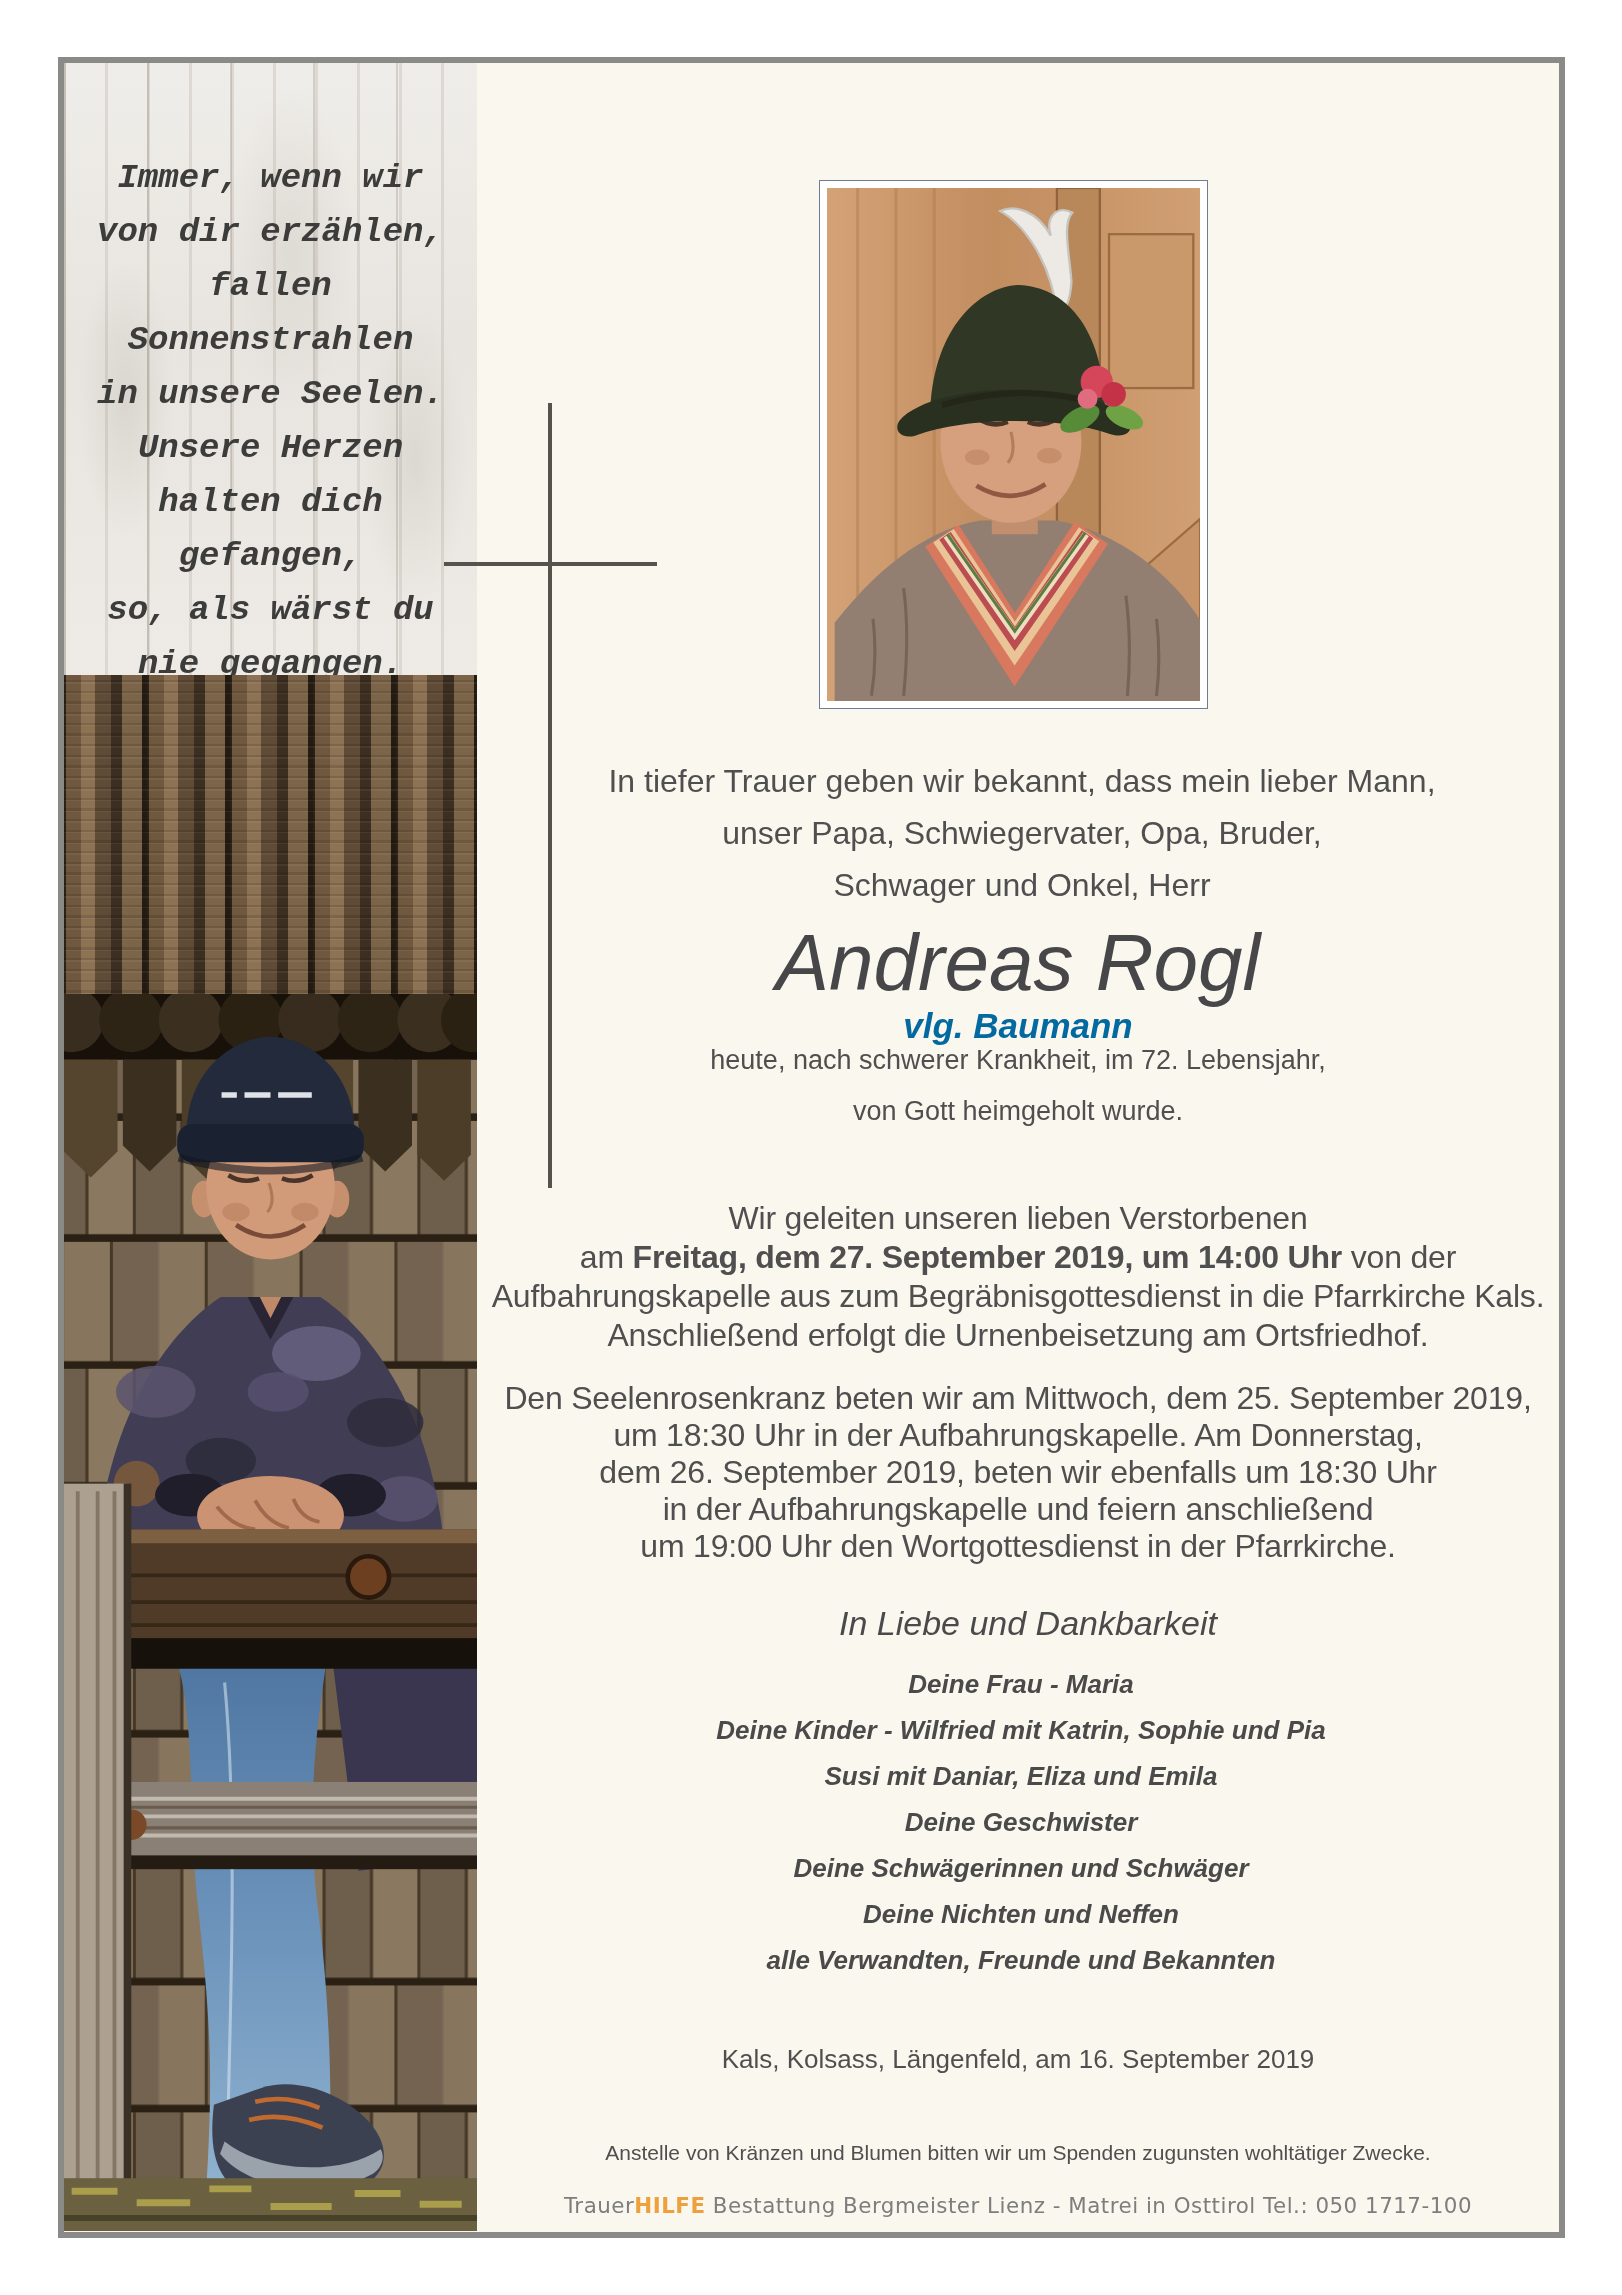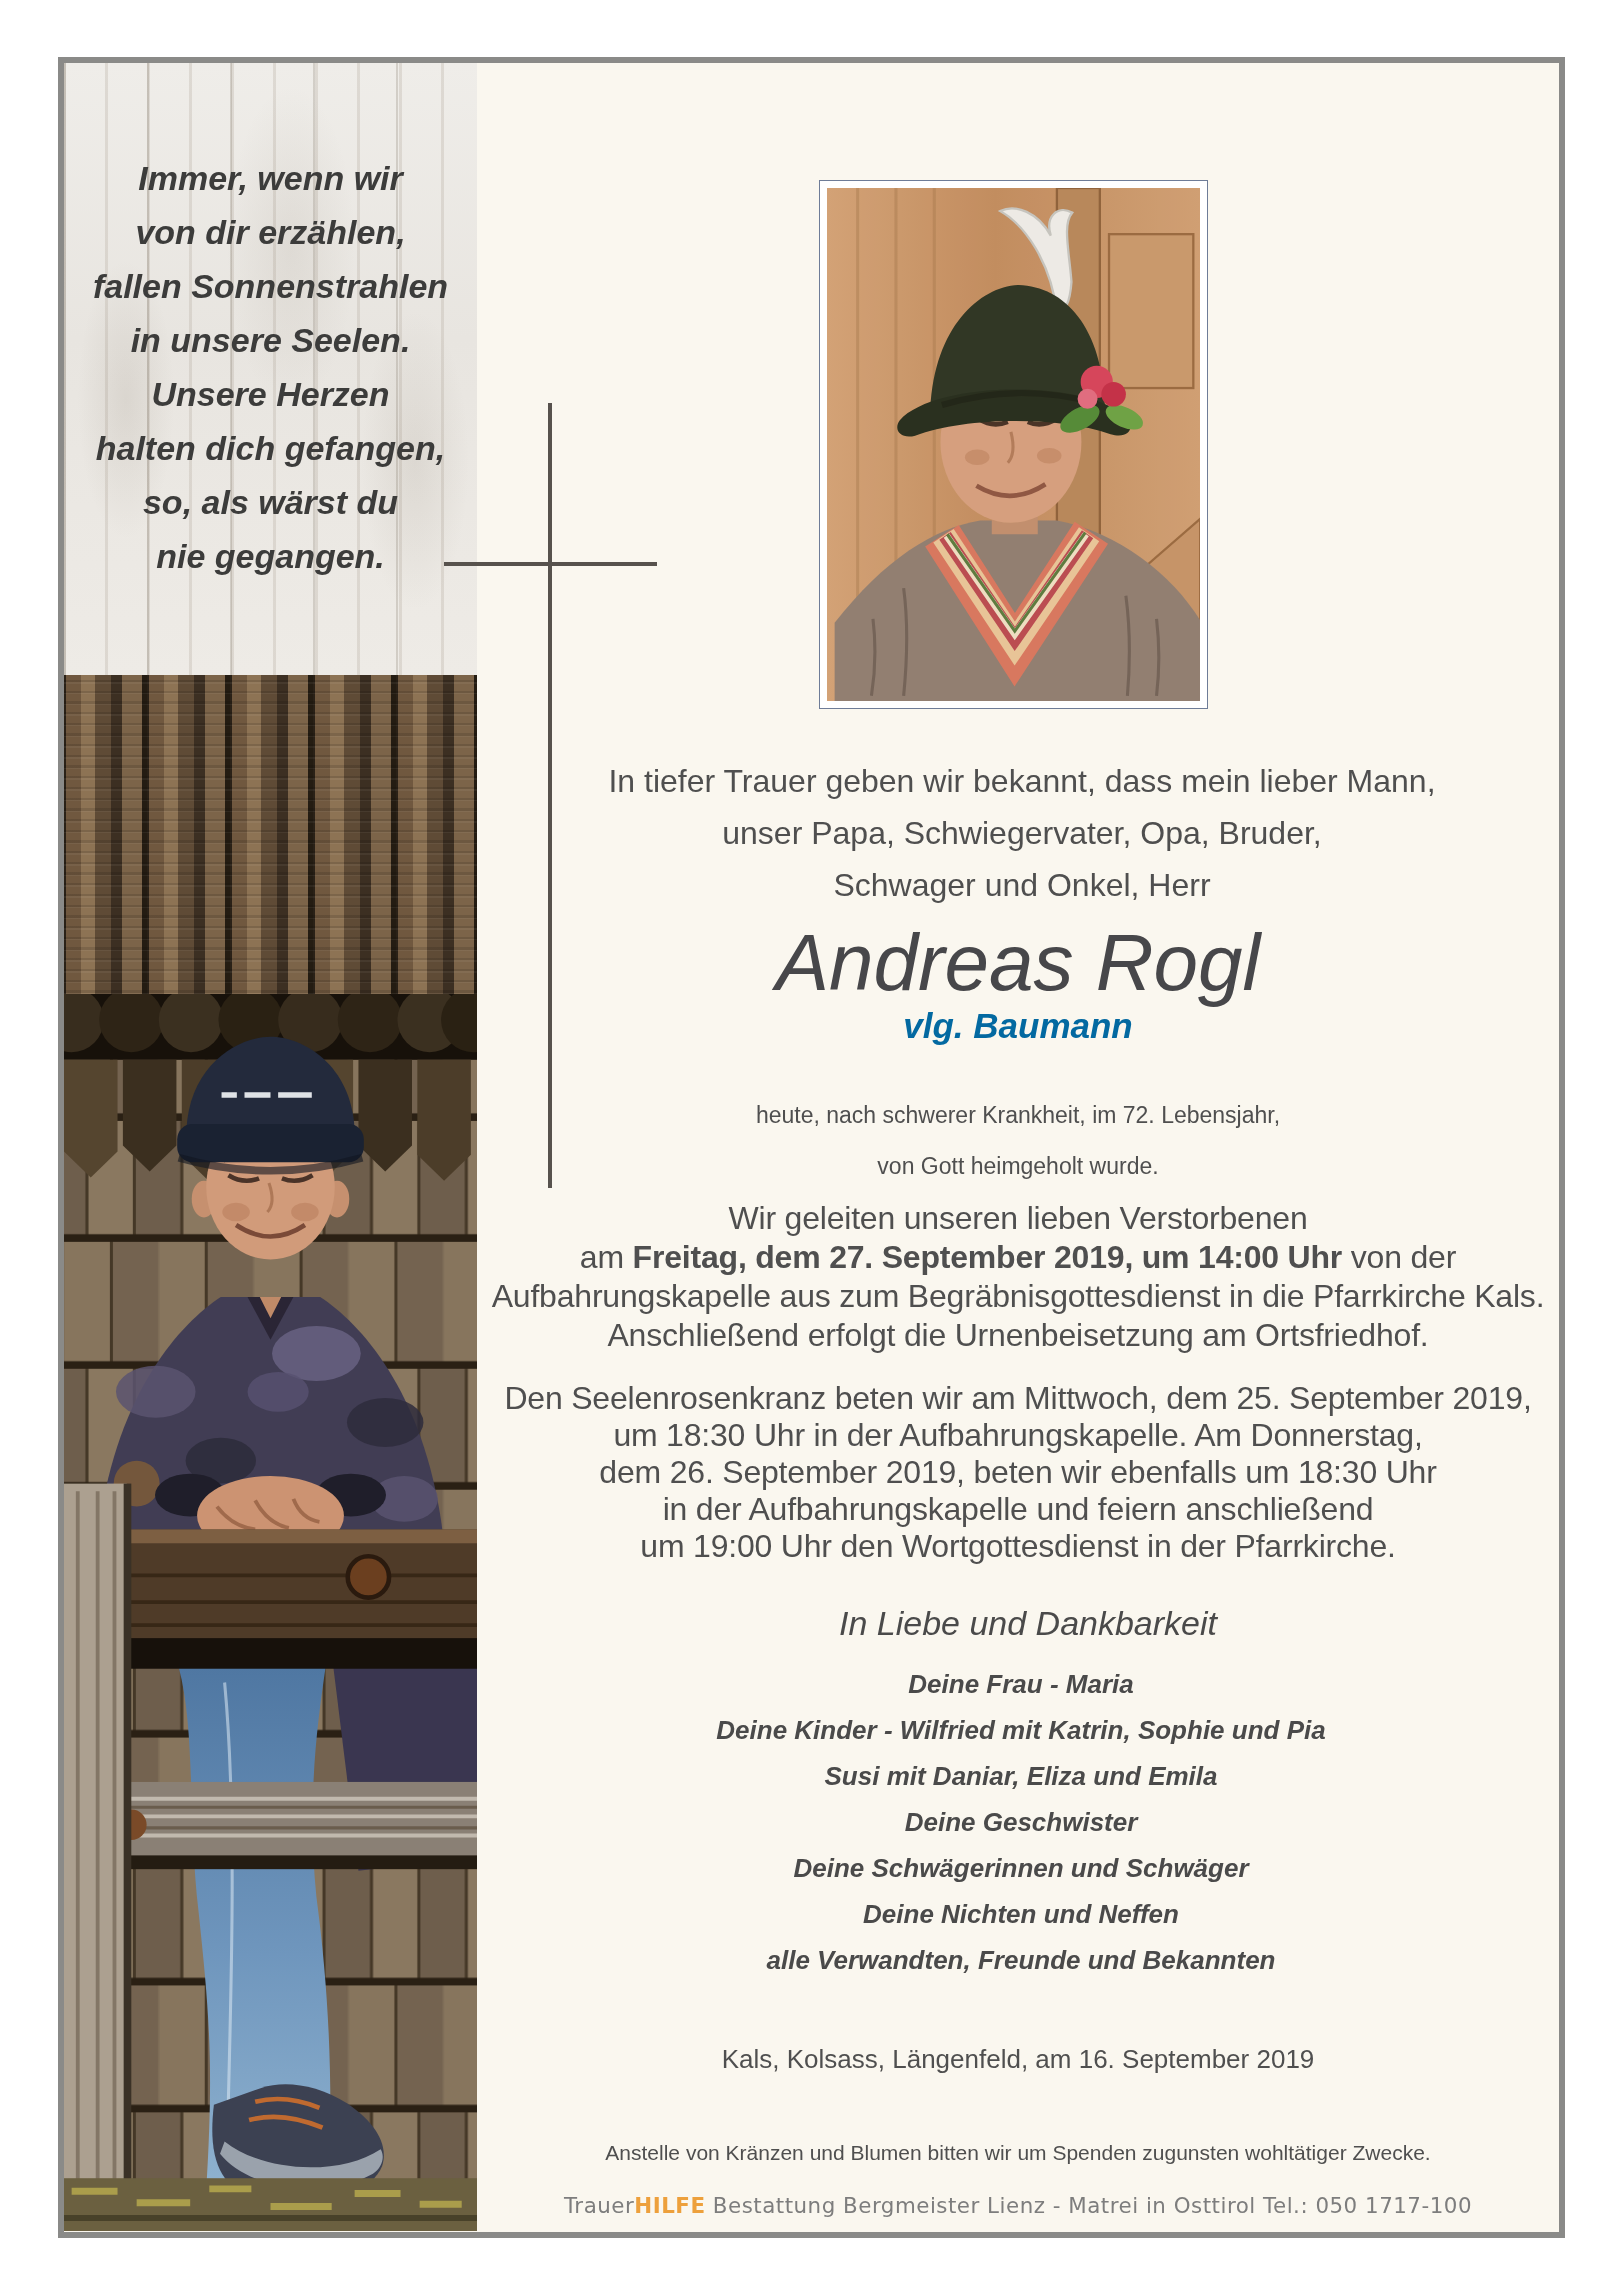--- a/index.html
+++ b/index.html
@@ -10,21 +10,21 @@
 
   
   .strip{position:absolute;left:0;top:0;width:413px;height:2168px;overflow:hidden;}
   .strip-top{position:absolute;left:0;top:0;width:413px;height:612px;
     background:
       radial-gradient(69px 199px at 15% 55%, rgba(125,112,96,.14), transparent 70%),
       radial-gradient(92px 230px at 55% 30%, rgba(125,112,96,.11), transparent 70%),
       radial-gradient(77px 214px at 85% 65%, rgba(125,112,96,.13), transparent 70%),
       repeating-linear-gradient(90deg, rgba(125,115,100,.25) 0 1.5px, rgba(0,0,0,0) 1.5px 83px),
       repeating-linear-gradient(90deg, rgba(180,170,158,.30) 41px 44px, rgba(0,0,0,0) 44px 83px),
-      linear-gradient(180deg,#efede9 0%,#e8e5e0 45%,#eeebe6 100%);}
+      linear-gradient(180deg,#efede9 0%,#e8e5e0 45%,#eeebe6 100%); font-family: Liberation Mono, monospace;}
   .strip-mid{position:absolute;left:0;top:612px;width:413px;height:319px;
     background:
       repeating-linear-gradient(0deg, rgba(255,255,255,.05) 0 1.5px, rgba(0,0,0,.12) 1.5px 3.8px, rgba(0,0,0,0) 3.8px 10.7px),
       repeating-linear-gradient(90deg,#2a2117 0 2.3px,#70583f 2.3px 17px,#8d7354 17px 31px,#5f4b36 31px 47px,#3c2f22 47px 58px,#7c6449 58px 78px,#241c12 78px 83px);}
   .strip-photo{position:absolute;left:0;top:931px;width:413px;height:1237px;}
 
   .poem{position:absolute;left:0;top:88px;width:413px;text-align:center;
         font-style:italic;font-weight:bold;font-size:34px;line-height:54px;color:#3c3c3b;}
 
   
@@ -35,21 +35,21 @@
   .portrait{position:absolute;left:755px;top:117px;width:389px;height:529px;box-sizing:border-box;
             background:#ffffff;border:1.5px solid #6e7c97;padding:6.9px;}
   .portrait svg{display:block;width:100%;height:100%;}
 
   
   .content{position:absolute;left:413px;top:0;width:1082px;color:#4f4f4f;text-align:center;}
   .content .blk{position:absolute;left:0;right:0;}
   .intro{top:692px;font-size:32px;line-height:52px;padding-left:8px;}
   .name{top:857px;font-size:80px;line-height:86px;font-style:italic;color:#47474a;}
   .vulgo{top:943px;font-size:35px;line-height:40px;font-style:italic;font-weight:bold;color:#0369a1;}
-  .death{top:1027px;font-size:23px;line-height:51px;}
+  .death{top:972px;font-size:27px;line-height:51px;}
   .funeral{top:1136px;font-size:32px;line-height:39px;letter-spacing:-0.2px;}
   .rosary{top:1317px;font-size:32px;line-height:37px;letter-spacing:-0.2px;}
   .gratitude{top:1540px;font-size:34px;line-height:40px;font-style:italic;color:#4a4a4a;margin-left:20px;}
   .mourners{top:1598px;font-size:26px;line-height:46px;font-style:italic;font-weight:bold;color:#4a4a4a;padding-left:6px;}
   .dateline{top:1976px;font-size:26px;line-height:40px;}
   .donation{top:2073px;font-size:21px;line-height:34px;}
   .footer{top:2129px;font-size:21.4px;line-height:27.5px;letter-spacing:0.5px;color:#7d7d7d;font-family:"DejaVu Sans",sans-serif;}
   .footer .hl{font-weight:bold;}
   b,strong{font-weight:bold;}
 </style>

